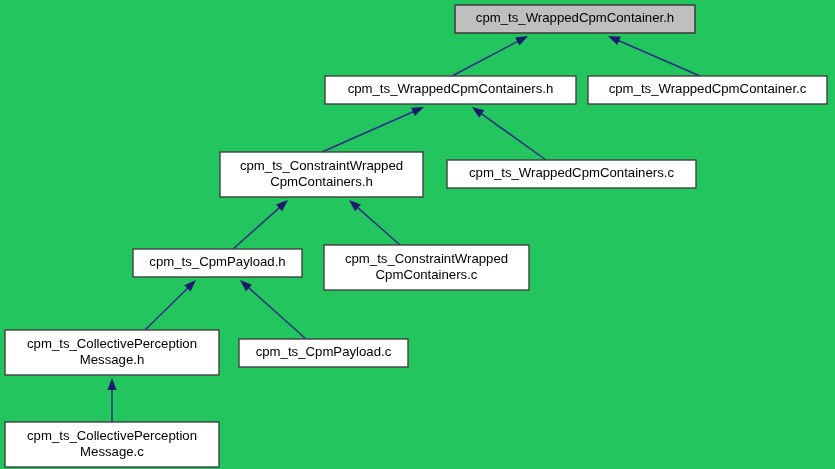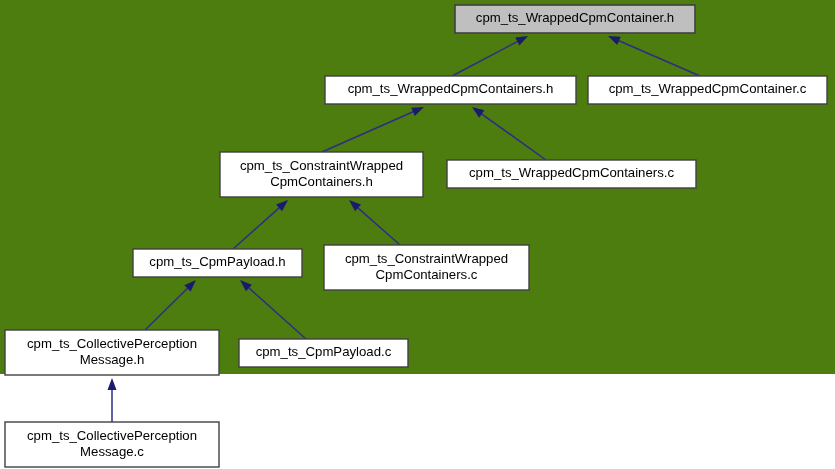--- a/index.html
+++ b/index.html
@@ -9,22 +9,22 @@
   }
   body {
     width: 835px;
     height: 469px;
     overflow: hidden;
     font-family: "Liberation Sans", sans-serif;
   }
   #graph-root {
     position: relative;
     width: 835px;
-    height: 374px;
-    background: #4d7c0f;
+    height: 469px;
+    background: #22c55e;
   }
   svg#dep-graph {
     display: block;
     width: 835px;
     height: 469px;
   }
   .node-box {
     fill: #ffffff;
     stroke: #404040;
     stroke-width: 1.4px;

